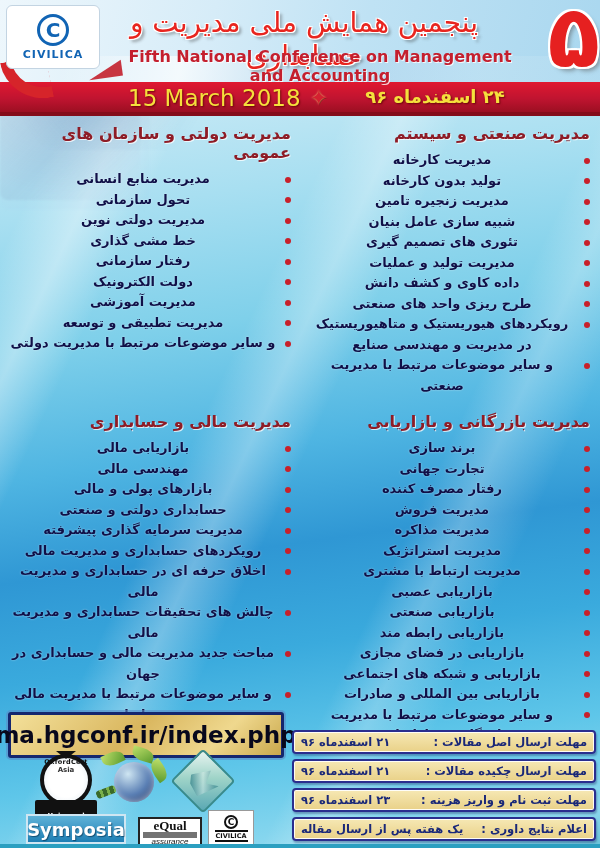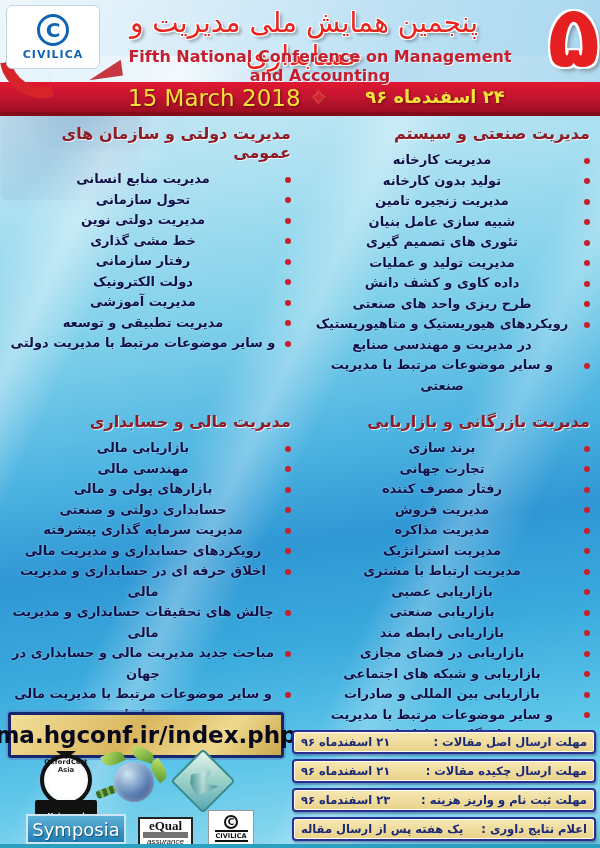--- a/index.html
+++ b/index.html
@@ -105,22 +105,22 @@
   .gearline{position:absolute; left:0; top:38px; width:20px; height:8px;
     background:repeating-linear-gradient(90deg,#3a6a2a 0 4px,#7ab04a 4px 7px); border-radius:3px; transform:rotate(-20deg);}
   .logo-diamond{position:absolute; left:180px; top:8px; width:46px; height:46px; transform:rotate(45deg);
     background:linear-gradient(135deg,#e8f4f0 0%,#9fd4c8 45%,#5aa8b4 100%); border:2px solid #3a8a8a; border-radius:4px;}
   .logo-diamond::after{content:""; position:absolute; left:8px; top:8px; width:28px; height:28px;
     background:linear-gradient(45deg, rgba(40,120,130,.6) 20%, rgba(255,255,255,.3) 50%, rgba(40,120,130,.5) 80%);
     clip-path:polygon(0 60%,40% 0,60% 45%,100% 20%,70% 100%,20% 85%);}
   .logo-symposia{position:absolute; left:26px; top:64px; width:100px; height:30px;
     background:linear-gradient(180deg,#5fb2d8,#1f7fb4); border:2px solid #cfe6f2;
     display:flex; align-items:center; justify-content:center;
-    color:#fff; font-weight:normal; font-size:18px; text-shadow:1px 1px 1px rgba(0,40,70,.6);}
-  .logo-equal{position:absolute; left:138px; top:67px; width:55px; height:30px; background:#fff;
+    color:#fff; font-weight:bold; font-size:18px; text-shadow:1px 1px 1px rgba(0,40,70,.6);}
+  .logo-equal{position:absolute; left:138px; top:67px; width:64px; height:30px; background:#fff;
     border:2px solid #222; display:flex; flex-direction:column; align-items:center; justify-content:center; line-height:1;}
   .equal-top{font-family:"Liberation Serif", serif; font-size:13px; font-weight:bold; color:#111;}
   .equal-bottom{font-family:Liberation Sans, sans-serif; font-style:italic; font-size:8px; color:#111; border-top:6px solid #737373; width:90%; text-align:center;}
   .logo-civilica-sm{position:absolute; left:208px; top:60px; width:46px; height:36px; background:#fff;
     border:1px solid #999; display:flex; flex-direction:column; align-items:center; justify-content:center; gap:1px;}
   .c-ring-sm{width:14px; height:14px; border-radius:50%; border:2px solid #111; color:#111;
     font-size:9px; font-weight:bold; line-height:10px; text-align:center;}
   .civ-sm-label{font-size:6.5px; font-weight:bold; color:#111; background:#fff; border-top:2px solid #111; border-bottom:2px solid #111; padding:0 1px;}
 
   .deadlines{position:absolute; left:292px; top:730px; width:304px; z-index:4;

